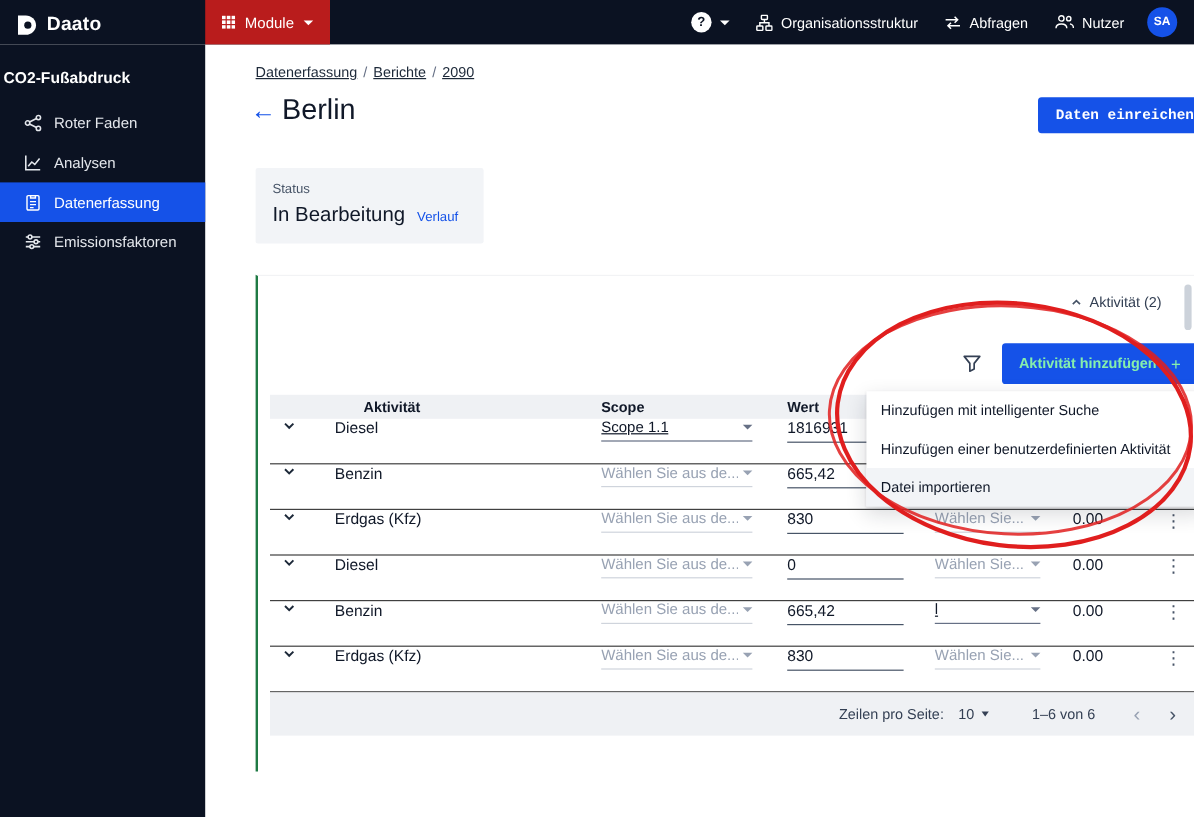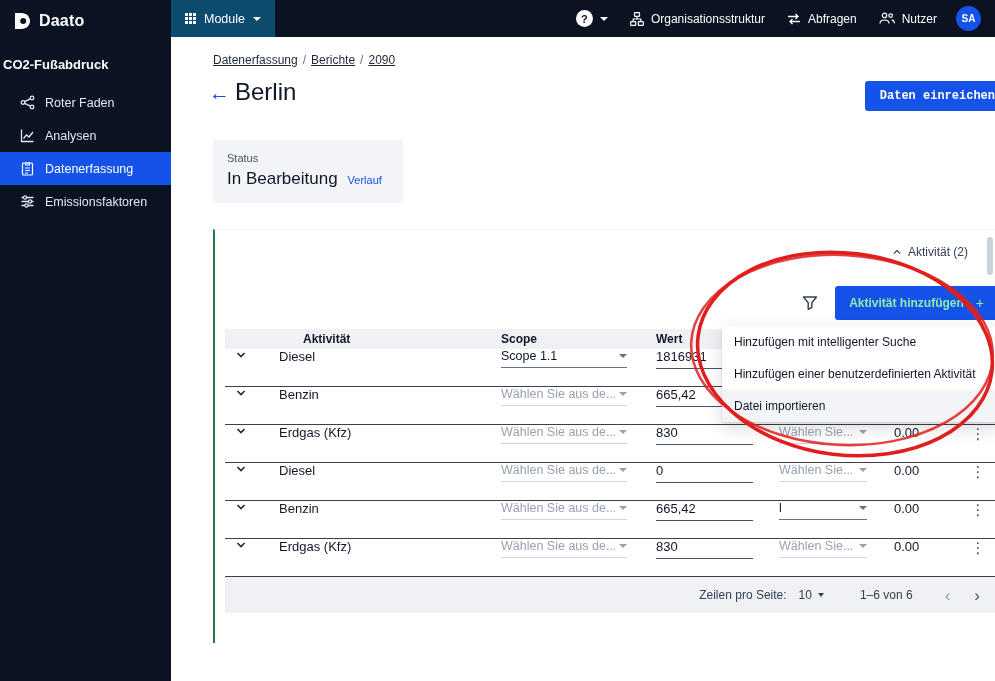--- a/index.html
+++ b/index.html
@@ -7,21 +7,21 @@
   body {
     position:relative; overflow:hidden; background:#fff;
     font-family:"Liberation Sans","DejaVu Sans",sans-serif; color:#101828;
   }
 
   
   .topbar { position:absolute; top:0; left:0; width:995px; height:37px;
     background:#0b1222; display:flex; align-items:stretch; color:#fff; z-index:30; }
   .brand { width:171px; display:flex; align-items:flex-start; gap:8px; padding-left:13px; cursor:pointer;margin-top:12px; }
   .brand-text { font-size:16px; font-weight:700; letter-spacing:.2px; }
-  .module-btn { display:flex; align-items:center; gap:8px; background:#0c4a6e;
+  .module-btn { display:flex; align-items:center; gap:8px; background:#b91c1c;
     padding:0 14px; font-size:12.5px; font-weight:500; cursor:pointer; }
   .tb-spacer { flex:1; }
   .tb-item { display:flex; align-items:center; gap:7px; padding:0 11px; font-size:12px; cursor:pointer; }
   .help-circle { width:17px; height:17px; border-radius:50%; background:#fff; color:#0b1222;
     font-size:11px; font-weight:700; display:flex; align-items:center; justify-content:center; }
   .caret { width:0; height:0; border-left:4px solid transparent; border-right:4px solid transparent;
     border-top:4.5px solid currentColor; display:inline-block; }
   .avatar { width:25px; height:25px; border-radius:50%; background:#1552e8; color:#fff;
     font-size:10px; font-weight:700; display:flex; align-items:center; justify-content:center;
     margin:0 14px 0 8px; align-self:center; cursor:pointer; }
@@ -76,21 +76,21 @@
   .col-co2e { width:64px; flex:0 0 auto; }
   .col-kebab { width:40px; text-align:center; flex:0 0 auto; }
   .sel { display:flex; align-items:center; justify-content:space-between;
     border-bottom:1px solid #667085; padding-bottom:4px; cursor:pointer; font-size:12.5px; }
   .sel .txt { white-space:nowrap; overflow:hidden; }
   .sel .caret { border-top-color:#667085; flex:0 0 auto; margin-left:4px; }
   .sel.scope { width:126px; }
   .sel.unit { width:88px; }
   .sel.ph { color:#98a2b3; border-bottom-color:#cfd4dc; }
   .sel.ph .caret { border-top-color:#98a2b3; }
-  .sel.filled { color:#101828; }
+  .sel.filled { color:#101828;text-decoration:underline; }
   .inp { width:97px; border-bottom:1px solid #475467; padding-bottom:4px; font-size:13px; color:#101828; cursor:text; }
   .kebab { font-size:15px; color:#475467; cursor:pointer; }
   .expicon { cursor:pointer; display:inline-flex; }
 
   
   .tfoot { display:flex; align-items:center; justify-content:flex-end; background:#eff1f4;
     height:36px; font-size:12px; color:#344054; padding-right:18px; }
   .tf-select { display:flex; align-items:center; gap:6px; margin-left:12px; cursor:pointer; }
   .tf-select .caret { border-left-width:3.5px; border-right-width:3.5px; border-top-width:4px; border-top-color:#344054; }
   .tf-range { margin-left:36px; }

